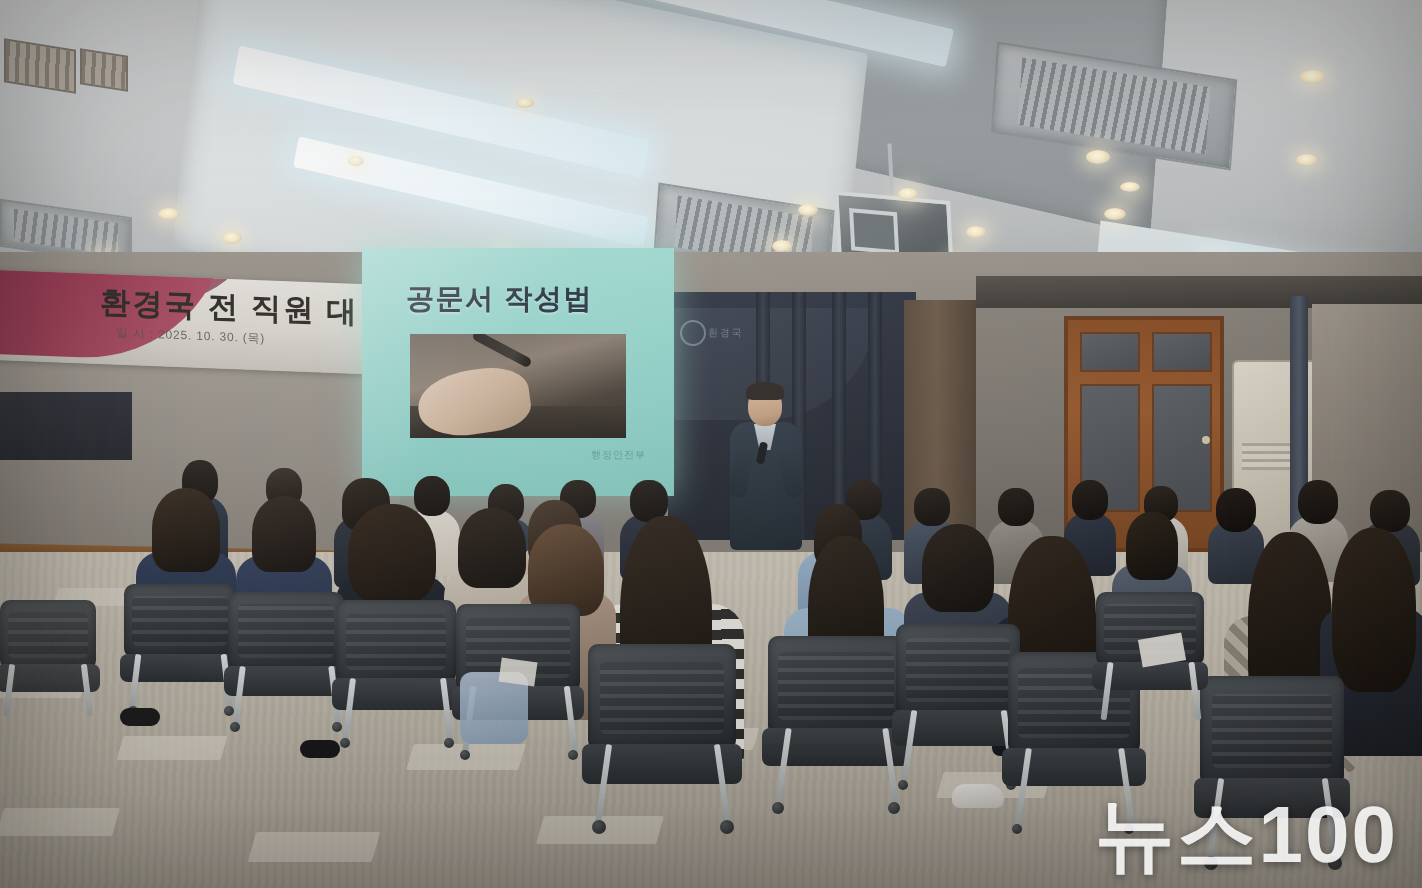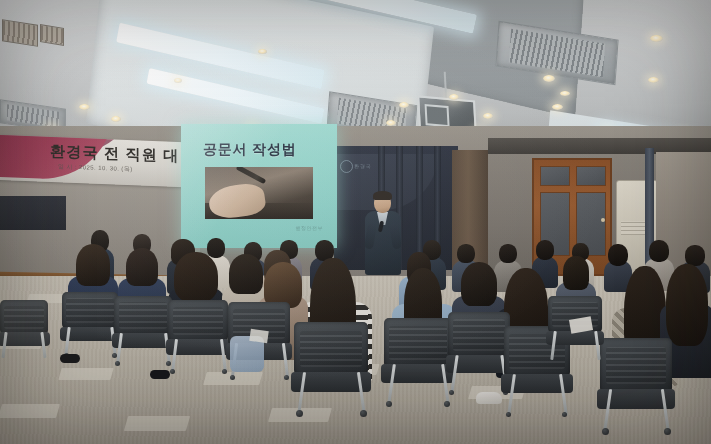--- a/index.html
+++ b/index.html
@@ -706,14 +706,15 @@
 
   <div style="position:absolute;left:476px;top:392px;width:26px;height:12px;border-radius:8px 10px 5px 5px;background:linear-gradient(170deg,#f2f0ec,#cfccc6);"></div>
   <div style="position:absolute;left:60px;top:354px;width:20px;height:9px;border-radius:7px;background:#1a1a1c;"></div>
   <div style="position:absolute;left:150px;top:370px;width:20px;height:9px;border-radius:7px;background:#16161a;"></div>
   <div style="position:absolute;left:230px;top:336px;width:34px;height:36px;border-radius:6px;background:linear-gradient(165deg,#b8c9dc,#8aa2bb);opacity:.9;"></div>
   <div style="position:absolute;left:570px;top:318px;width:22px;height:14px;background:#efece5;transform:rotate(-10deg);opacity:.9;"></div>
   <div style="position:absolute;left:250px;top:330px;width:18px;height:12px;background:#f0ede6;transform:rotate(8deg);opacity:.85;"></div>
 
   <div class="grade"></div>
   <div class="vignette"></div>
+  <div class="watermark">뉴스100</div>
 
 </div>
 
 </body></html>

